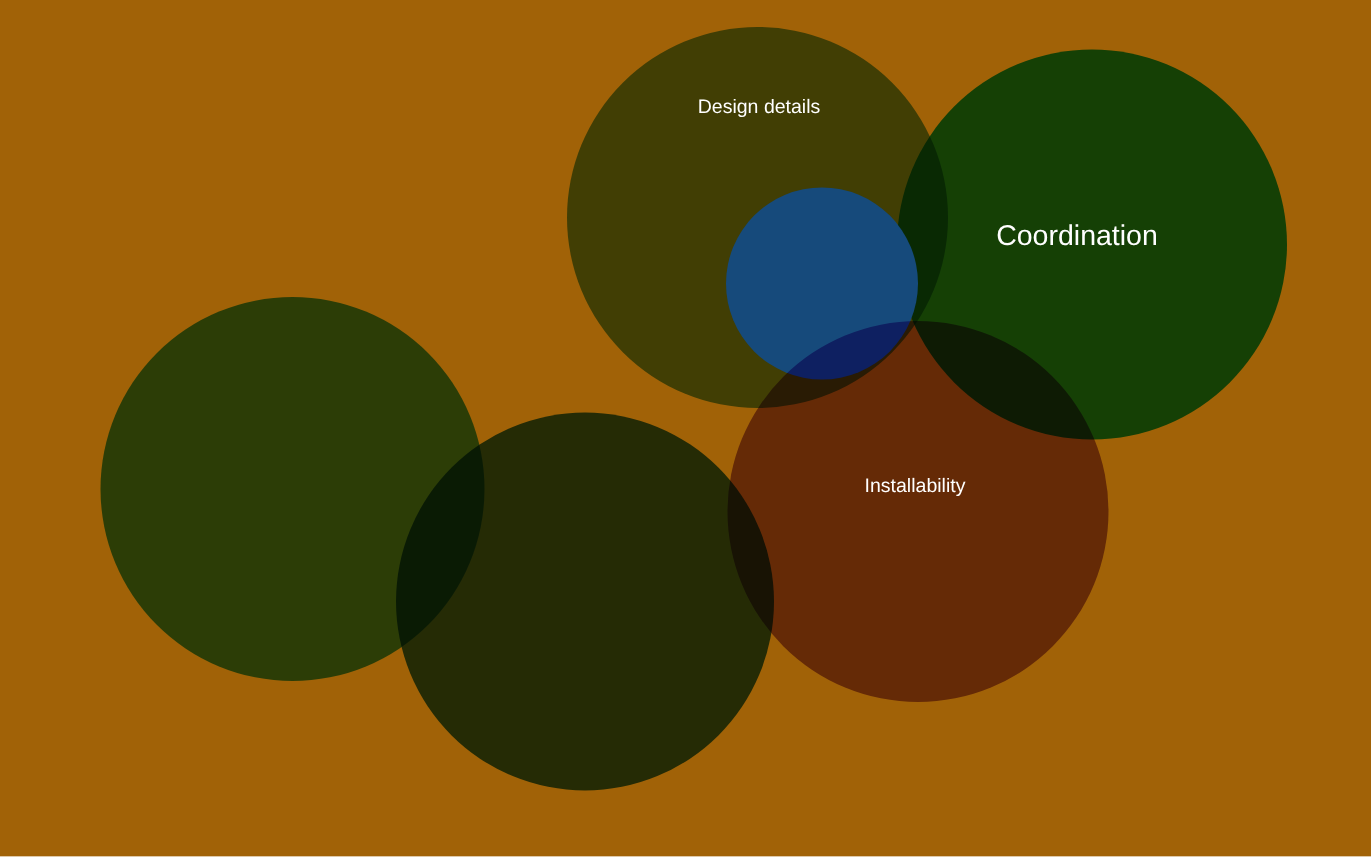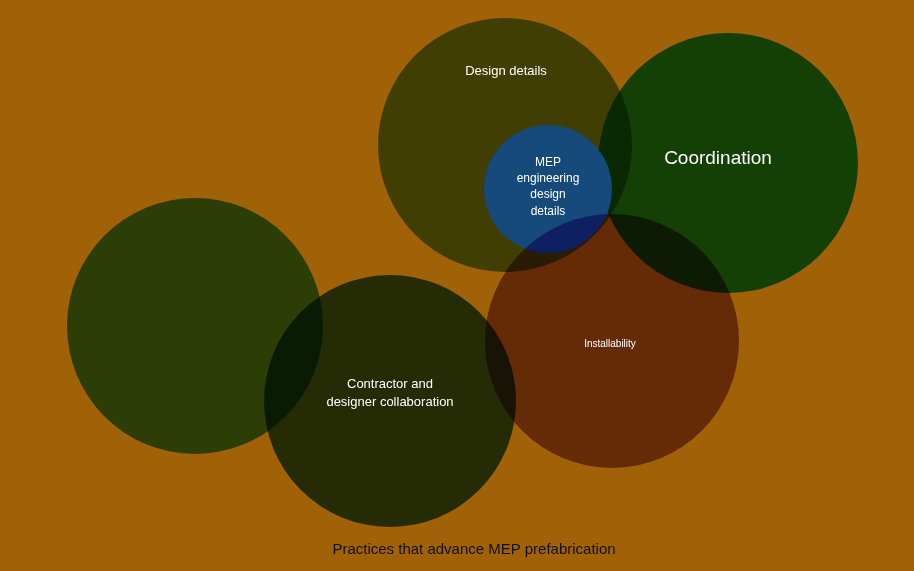--- a/index.html
+++ b/index.html
@@ -48,23 +48,16 @@
 
   <div class="circle" style="left: 378px; top: 18px; width: 254px; height: 254px; background: rgb(103, 160, 141);"></div>
   <div class="circle" style="left: 598px; top: 33px; width: 260px; height: 260px; background: rgb(32, 166, 169);"></div>
   <div class="circle opaque" style="left: 484px; top: 125px; width: 128px; height: 128px; background: rgb(22, 74, 123);"></div>
   <div class="circle" style="left: 67px; top: 198px; width: 256px; height: 256px; background: rgb(69, 159, 219);"></div>
   <div class="circle" style="left: 264px; top: 275px; width: 252px; height: 252px; background: rgb(58, 111, 166);"></div>
   <div class="circle" style="left: 485px; top: 214px; width: 254px; height: 254px; background: rgb(160, 108, 200);"></div>
 
   <div class="label" style="left: 506px; top: 71px; color: rgb(255, 255, 255); font-size: 13px;">Design details</div>
   <div class="label" style="left: 718px; top: 158px; color: rgb(255, 255, 255); font-size: 19px;">Coordination</div>
-  <div class="label" style="left: 548px; top: 186px; color: rgb(255, 255, 255); font-size: 12px;">MEP
-engineering
-design
-details</div>
-  <div class="label" style="left: 390px; top: 393px; color: rgb(255, 255, 255); font-size: 13px;">Contractor and
-designer collaboration</div>
-  <div class="label" style="left: 610px; top: 344px; color: rgb(255, 255, 255); font-size: 10px;">Installability</div>
+  <div class="label" style="left: 610px; top: 324px; color: rgb(255, 255, 255); font-size: 13px;">Installability</div>
 
-  <div class="caption">Practices that advance MEP prefabrication</div>
 
 </div>
 
 </body></html>

